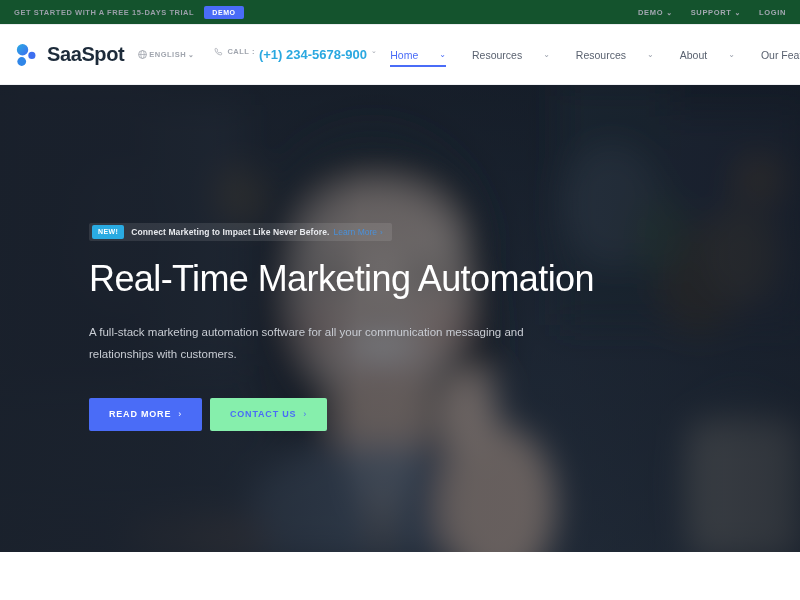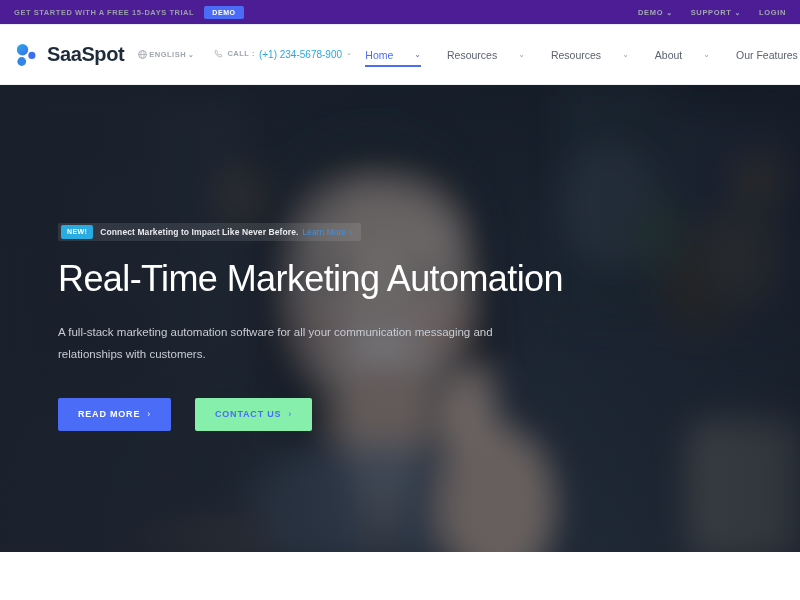--- a/index.html
+++ b/index.html
@@ -6,21 +6,21 @@
   html,body {
     width:800px; height:600px; overflow:hidden;
     background:#fff;
     font-family:"Liberation Sans", sans-serif;
     -webkit-font-smoothing:antialiased;
   }
 
   
   .topbar{
     height:25px; width:100%;
-    background:#4c1d95;
+    background:#14532d;
     border-bottom:1px solid #ecedf1;
     display:flex; align-items:center;
     padding:0 14px 0 14px;
     position:relative;
   }
   .topbar-left{ display:flex; align-items:center; gap:10px; }
   .topbar-note{
     font-size:7.5px; letter-spacing:.55px; color:#9a9fa9;
     font-weight:600; text-transform:uppercase; white-space:nowrap;
   }
@@ -63,21 +63,21 @@
     font-size:7.5px; letter-spacing:.5px; text-transform:uppercase;
     color:#a0a5ae; font-weight:600; white-space:nowrap;
     margin-left:14px;
   }
   .globe{ width:9px; height:9px; display:block; }
   .call-block{
     display:flex; align-items:flex-start; gap:4px;
     font-size:7.5px; letter-spacing:.4px; white-space:nowrap;
   }
   .call-label{ color:#a0a5ae; font-weight:600; text-transform:uppercase; letter-spacing:.5px;}
-  .phone-num{ color:#2aa8e0; font-weight:400; font-size:10px; letter-spacing:0; }
+  .phone-num{ color:#2aa8e0; font-weight:700; font-size:13px; letter-spacing:0; }
   .phone-icon{ width:9px; height:9px; display:block; }
 
   
   .nav{ margin-left:auto; display:flex; align-items:center; gap:0; }
   .nav-item{
     font-size:10.5px; color:#5a6270; font-weight:400;
     display:flex; align-items:center; gap:21px;
     padding:0 13px; position:relative; white-space:nowrap;
   }
   .nav-item.active{ color:#4a6cf7; }
@@ -116,20 +116,21 @@
        rgba(25,32,43,0.94) 0%,
        rgba(25,32,43,0.86) 22%,
        rgba(25,32,43,0.58) 45%,
        rgba(22,30,42,0.55) 70%,
        rgba(20,27,38,0.74) 100%);
   }
   .hero-inner{
     position:relative; z-index:3;
     padding:135px 0 0 58px;
     max-width:640px;
+    margin-left:31px;
   }
   .new-banner{
     display:inline-flex; align-items:center; gap:0;
     background:rgba(255,255,255,0.10);
     border-radius:2px;
     padding:0; height:18px;
     margin-bottom:18px;
   }
   .new-pill{
     background:#2aabe2; color:#fff;
@@ -153,21 +154,21 @@
     font-weight:400; color:#ffffff;
     letter-spacing:-0.6px;
     margin-bottom:22px;
   }
   .hero-sub{
     font-size:11.5px; line-height:1.95;
     color:#c8ccd3; font-weight:400;
     max-width:490px;
     margin-bottom:32px;
   }
-  .hero-btns{ display:flex; align-items:center; gap:24px; }
+  .hero-btns{ display:flex; align-items:center; gap:8px; }
   .btn-primary{
     background:#4a6cf7; color:#fff;
     font-size:9px; font-weight:700; letter-spacing:.8px;
     text-transform:uppercase;
     padding:12px 20px; border:none; border-radius:2px;
     display:flex; align-items:center; gap:7px;
     font-family:"Liberation Sans", sans-serif; line-height:1;
   }
   .btn-ghost{
     background:#86efac; color:#4a6cf7;

